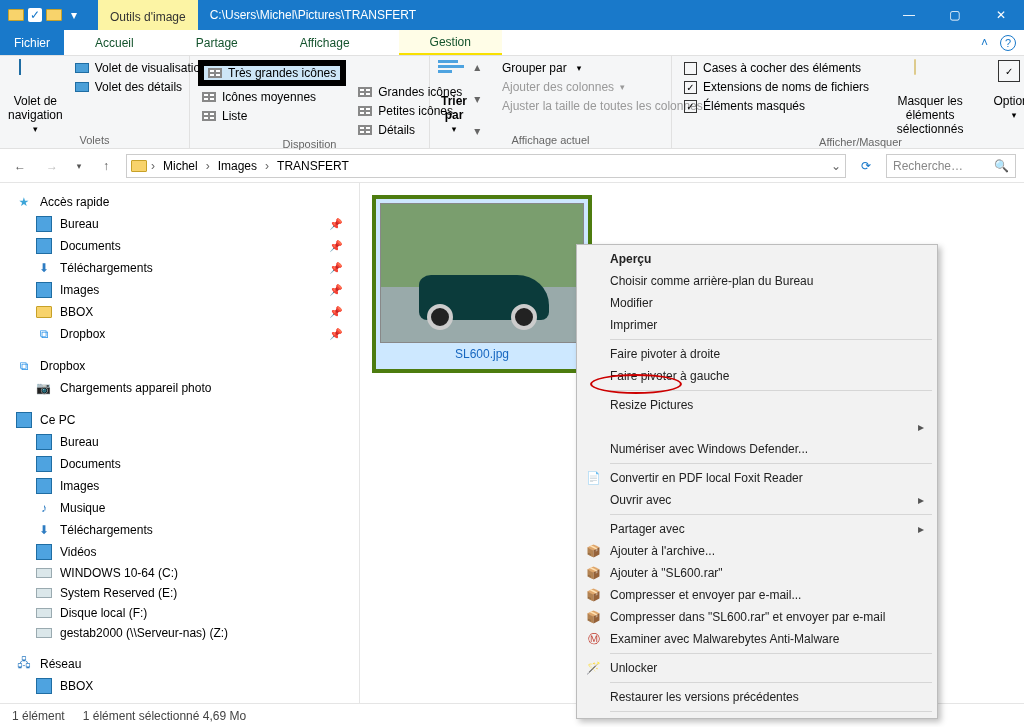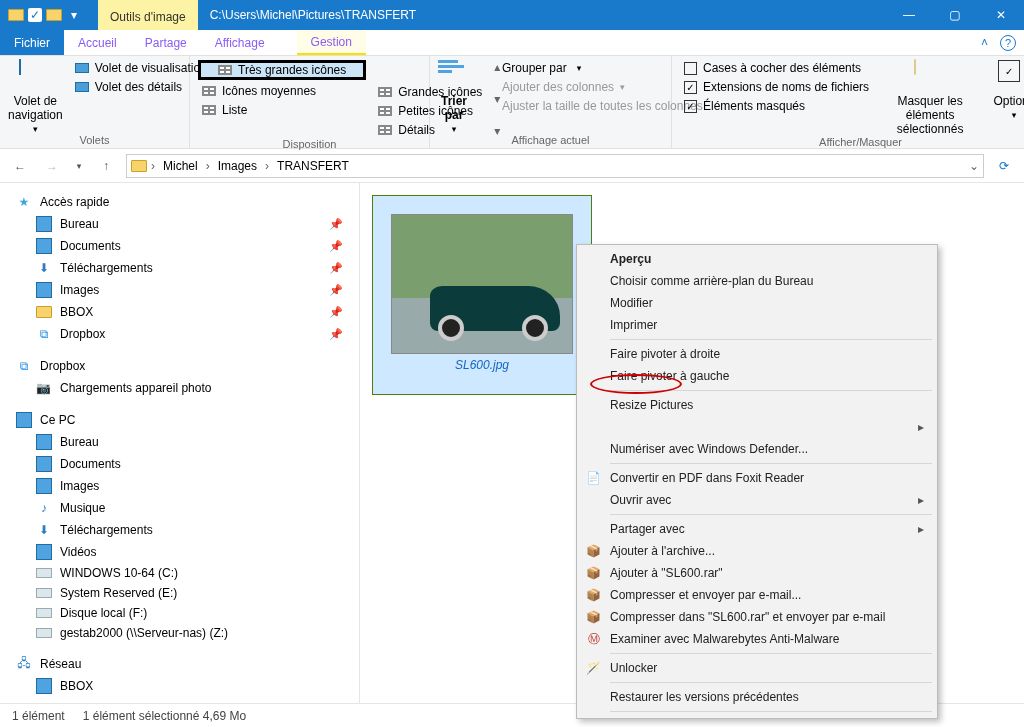--- a/index.html
+++ b/index.html
@@ -6,50 +6,50 @@
   body { width: 1024px; height: 727px; background: #fff; overflow: hidden; position: relative; }
   .titlebar { display: flex; height: 30px; background: #1979ca; color: #fff; align-items: stretch; }
   .qat { display: flex; align-items: center; gap: 4px; padding: 0 8px; }
   .qat-icon { width: 16px; height: 16px; display: flex; align-items: center; justify-content: center; }
   .tool-tab { background: #fcf4a4; color: #333; padding: 3px 12px 0 12px; font-size: 12px; display: flex; align-items: center; }
   .title-path { flex: 1; padding: 8px 12px; display: flex; align-items: center; color: #fff; }
   .win-controls { display: flex; }
   .win-btn { width: 46px; display: flex; align-items: center; justify-content: center; color: #fff; }
   .menubar { display: flex; height: 26px; background: #fff; border-bottom: 1px solid #e1e1e1; align-items: stretch; }
   .menu-file { background: #1979ca; color: #fff; padding: 0 14px; display: flex; align-items: center; }
-  .menu-tab { padding: 0 14px; display: flex; align-items: center; color: #8b5cf6; }
+  .menu-tab { padding: 0 31px; display: flex; align-items: center; color: #14532d; }
   .menu-tab.yellow { background: #fffde7; border-bottom: 2px solid #f8e000; }
   .menu-spacer { flex: 1; }
   .menu-right { display: flex; align-items: center; padding-right: 8px; gap: 12px; color: #1979ca; }
   .ribbon { height: 93px; background: #f5f6f7; display: flex; border-bottom: 1px solid #e1e1e1; }
   .ribbon-group { border-right: 1px solid #e1e1e1; padding: 4px 8px 2px 8px; display: flex; flex-direction: column; }
   .ribbon-group-body { flex: 1; display: flex; gap: 8px; }
   .ribbon-group-label { text-align: center; color: #666; font-size: 11px; }
   .rb-big { display: flex; flex-direction: column; align-items: center; gap: 2px; width: 62px; }
   .rb-big .icon { width: 32px; height: 32px; }
   .rb-list { display: flex; flex-direction: column; gap: 3px; }
   .rb-item { display: flex; align-items: center; gap: 6px; padding: 1px 4px; white-space: nowrap; }
-  .rb-item.hl { background: #cde6f7; border: 3px solid #000000; padding: 0 17px; }
+  .rb-item.hl { background: #cde6f7; border: 6px solid #000000; padding: 0 4px; }
   .chk { width: 13px; height: 13px; border: 1px solid #333; display: inline-flex; align-items: center; justify-content: center; font-size: 10px; }
   .addrbar { height: 34px; display: flex; align-items: center; gap: 8px; padding: 0 8px; border-bottom: 1px solid #e5e5e5; }
   .nav-arrow { width: 24px; height: 24px; display: flex; align-items: center; justify-content: center; color: #555; }
   .breadcrumb { flex: 1; height: 24px; border: 1px solid #ccc; display: flex; align-items: center; padding: 0 4px; gap: 4px; }
   .bc-seg { padding: 0 4px; }
   .bc-chev { color: #666; }
   .search { width: 130px; height: 24px; border: 1px solid #ccc; display: flex; align-items: center; padding: 0 6px; color: #888; justify-content: space-between; }
   .refresh { width: 24px; height: 24px; display: flex; align-items: center; justify-content: center; color: #1979ca; }
   .workspace { display: flex; height: calc(100% - 30px - 26px - 93px - 34px - 24px); }
   .tree { width: 360px; border-right: 1px solid #e5e5e5; padding: 8px 12px; overflow: hidden; }
   .tree-item { display: flex; align-items: center; gap: 8px; padding: 3px 4px; }
   .tree-item.root { font-weight: 400; }
   .tree-item .pin { margin-left: auto; color: #777; font-size: 11px; }
   .tree-spacer { height: 10px; }
   .tree-icon { width: 16px; height: 16px; display: inline-flex; align-items: center; justify-content: center; }
   .content { flex: 1; padding: 12px; position: relative; }
-  .thumb { width: 220px; border: 1px solid #4d7c0f; background: #cde8ff; padding: 18px; font-style: italic; }
+  .thumb { width: 220px; border: 4px solid #4d7c0f; background: #cde8ff; padding: 4px; }
   .thumb-img { width: 100%; height: 140px; background: linear-gradient(#7a9e6e 0 60%, #9aa 60% 100%); position: relative; border: 1px solid #888; }
   .car { position: absolute; bottom: 22px; left: 38px; width: 130px; height: 45px; background: #0b3b3b; border-radius: 12px 32px 8px 8px / 10px 30px 8px 8px; }
   .wheel { position: absolute; width: 26px; height: 26px; border-radius: 50%; background: #222; border: 4px solid #ccc; bottom: -10px; }
   .wheel.w1 { left: 8px; } .wheel.w2 { right: 12px; }
   .thumb-label { text-align: center; padding: 4px; color: #1767c0; background: #cde8ff; }
   .statusbar { height: 24px; border-top: 1px solid #e5e5e5; display: flex; align-items: center; padding: 0 12px; gap: 18px; color: #444; font-size: 11.5px; }
   .ctx { position: absolute; left: 576px; top: 244px; width: 362px; background: #f2f2f2; border: 1px solid #bcbcbc; box-shadow: 3px 3px 6px rgba(0,0,0,.25); padding: 3px; }
   .ctx-item { display: flex; align-items: center; gap: 10px; padding: 4px 10px 4px 30px; position: relative; color: #222; }
   .ctx-item.bold { font-weight: 600; }
   .ctx-item .arrow { margin-left: auto; color: #555; }
@@ -265,20 +265,24 @@
     <span class="bc-chev">›</span>
     <span class="bc-seg">Michel</span>
       <span class="bc-chev">›</span>
     <span class="bc-seg">Images</span>
       <span class="bc-chev">›</span>
     <span class="bc-seg">TRANSFERT</span>
     <span style="flex:1;"></span>
     <span class="bc-chev">⌄</span>
   </div>
   <div class="refresh">⟳</div>
+  <div class="search">
+      <span>Recherche…</span>
+      <span>🔍</span>
+    </div>
 </div>
 
 <div class="workspace">
   <div class="tree">
     <div class="tree-item root">
         <span class="tree-icon" style="color:#3da5d9;">★</span>
         <span>Accès rapide</span>
       </div>
     <div class="tree-item" style="padding-left:24px;">
         <span class="tree-icon blue-square"></span>
@@ -405,21 +409,21 @@
   <div class="ctx-item">Faire pivoter à gauche</div>
   <div class="ctx-sep"></div>
   <div class="ctx-item">Resize Pictures</div>
   <div class="ctx-item">
       <span class="arrow">▸</span>
     </div>
   <div class="ctx-item">Numériser avec Windows Defender...</div>
   <div class="ctx-sep"></div>
   <div class="ctx-item">
       <span class="ctx-icon">📄</span>
-      <span>Convertir en PDF dans Foxit Reader</span>
+      <span>Convertir en PDF local Foxit Reader</span>
     </div>
   <div class="ctx-item">
       <span>Ouvrir avec</span>
       <span class="arrow">▸</span>
     </div>
   <div class="ctx-sep"></div>
   <div class="ctx-item">
       <span>Partager avec</span>
       <span class="arrow">▸</span>
     </div>

